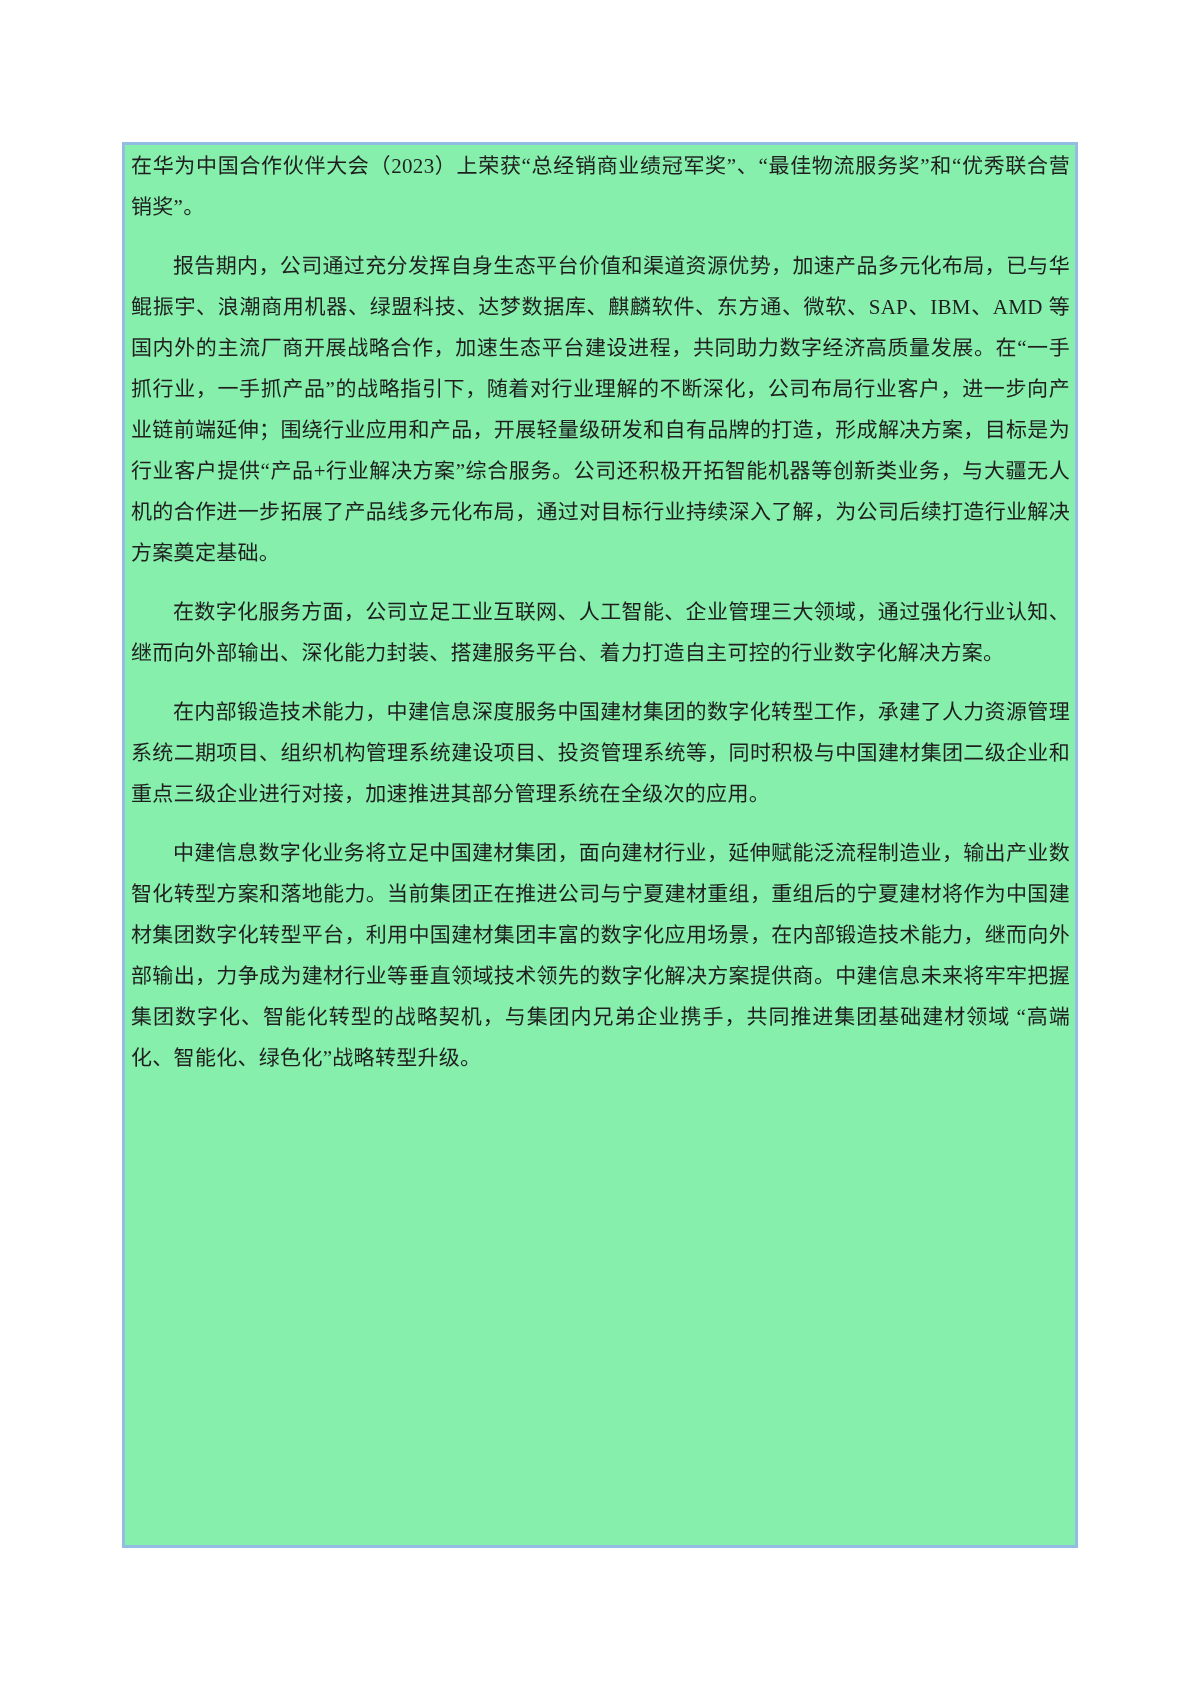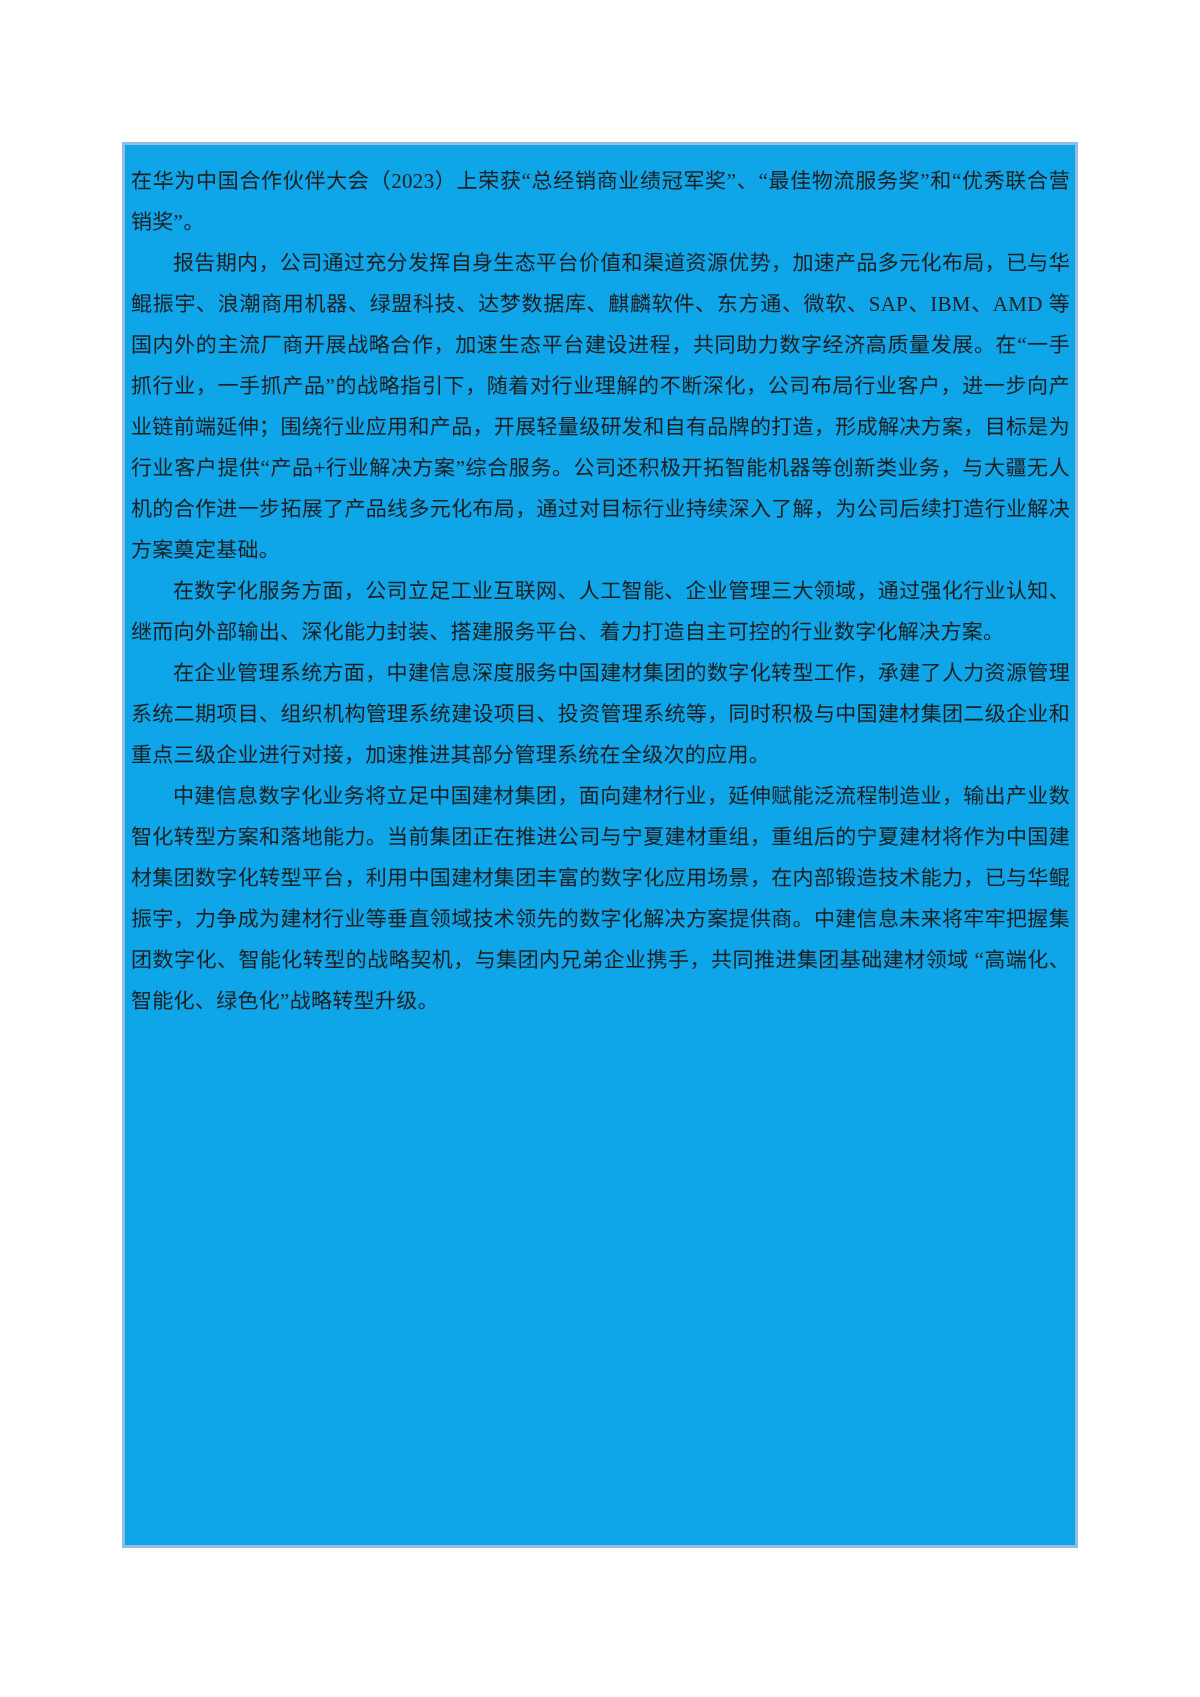--- a/index.html
+++ b/index.html
@@ -15,37 +15,38 @@
     font-family: "Liberation Serif", "DejaVu Serif", serif;
   }
   .doc-box {
     position: absolute;
     left: 122px;
     top: 142px;
     width: 956px;
     height: 1406px;
     box-sizing: border-box;
     border: 3px solid #0c4a6e;
-    background: #0ea5e9;
-    padding: 16px 5px 0 6px;
+    background: #86efac;
+    padding: 1px 5px 0 6px;
   }
   .doc-box p {
     margin: 0;
     font-size: 21px;
     line-height: 41px;
     color: #1f1f1f;
     text-align: justify;
     letter-spacing: 0.3px;
   }
   .doc-box p.indent {
     text-indent: 2em;
+    margin-top: 18px;
   }
 </style>
 </head>
 <body style="background: rgb(255, 255, 255);">
 
 <div class="doc-box" style="border-color: rgb(146, 188, 226); color: rgb(31, 31, 31);">
   <p class="body-par">在华为中国合作伙伴大会（2023）上荣获“总经销商业绩冠军奖”、“最佳物流服务奖”和“优秀联合营销奖”。</p>
   <p class="body-par indent">报告期内，公司通过充分发挥自身生态平台价值和渠道资源优势，加速产品多元化布局，已与华鲲振宇、浪潮商用机器、绿盟科技、达梦数据库、麒麟软件、东方通、微软、SAP、IBM、AMD 等国内外的主流厂商开展战略合作，加速生态平台建设进程，共同助力数字经济高质量发展。在“一手抓行业，一手抓产品”的战略指引下，随着对行业理解的不断深化，公司布局行业客户，进一步向产业链前端延伸；围绕行业应用和产品，开展轻量级研发和自有品牌的打造，形成解决方案，目标是为行业客户提供“产品+行业解决方案”综合服务。公司还积极开拓智能机器等创新类业务，与大疆无人机的合作进一步拓展了产品线多元化布局，通过对目标行业持续深入了解，为公司后续打造行业解决方案奠定基础。</p>
   <p class="body-par indent">在数字化服务方面，公司立足工业互联网、人工智能、企业管理三大领域，通过强化行业认知、继而向外部输出、深化能力封装、搭建服务平台、着力打造自主可控的行业数字化解决方案。</p>
-  <p class="body-par indent">在企业管理系统方面，中建信息深度服务中国建材集团的数字化转型工作，承建了人力资源管理系统二期项目、组织机构管理系统建设项目、投资管理系统等，同时积极与中国建材集团二级企业和重点三级企业进行对接，加速推进其部分管理系统在全级次的应用。</p>
-  <p class="body-par indent">中建信息数字化业务将立足中国建材集团，面向建材行业，延伸赋能泛流程制造业，输出产业数智化转型方案和落地能力。当前集团正在推进公司与宁夏建材重组，重组后的宁夏建材将作为中国建材集团数字化转型平台，利用中国建材集团丰富的数字化应用场景，在内部锻造技术能力，已与华鲲振宇，力争成为建材行业等垂直领域技术领先的数字化解决方案提供商。中建信息未来将牢牢把握集团数字化、智能化转型的战略契机，与集团内兄弟企业携手，共同推进集团基础建材领域 “高端化、智能化、绿色化”战略转型升级。</p>
+  <p class="body-par indent">在内部锻造技术能力，中建信息深度服务中国建材集团的数字化转型工作，承建了人力资源管理系统二期项目、组织机构管理系统建设项目、投资管理系统等，同时积极与中国建材集团二级企业和重点三级企业进行对接，加速推进其部分管理系统在全级次的应用。</p>
+  <p class="body-par indent">中建信息数字化业务将立足中国建材集团，面向建材行业，延伸赋能泛流程制造业，输出产业数智化转型方案和落地能力。当前集团正在推进公司与宁夏建材重组，重组后的宁夏建材将作为中国建材集团数字化转型平台，利用中国建材集团丰富的数字化应用场景，在内部锻造技术能力，继而向外部输出，力争成为建材行业等垂直领域技术领先的数字化解决方案提供商。中建信息未来将牢牢把握集团数字化、智能化转型的战略契机，与集团内兄弟企业携手，共同推进集团基础建材领域 “高端化、智能化、绿色化”战略转型升级。</p>
 </div>
 
 </body></html>

